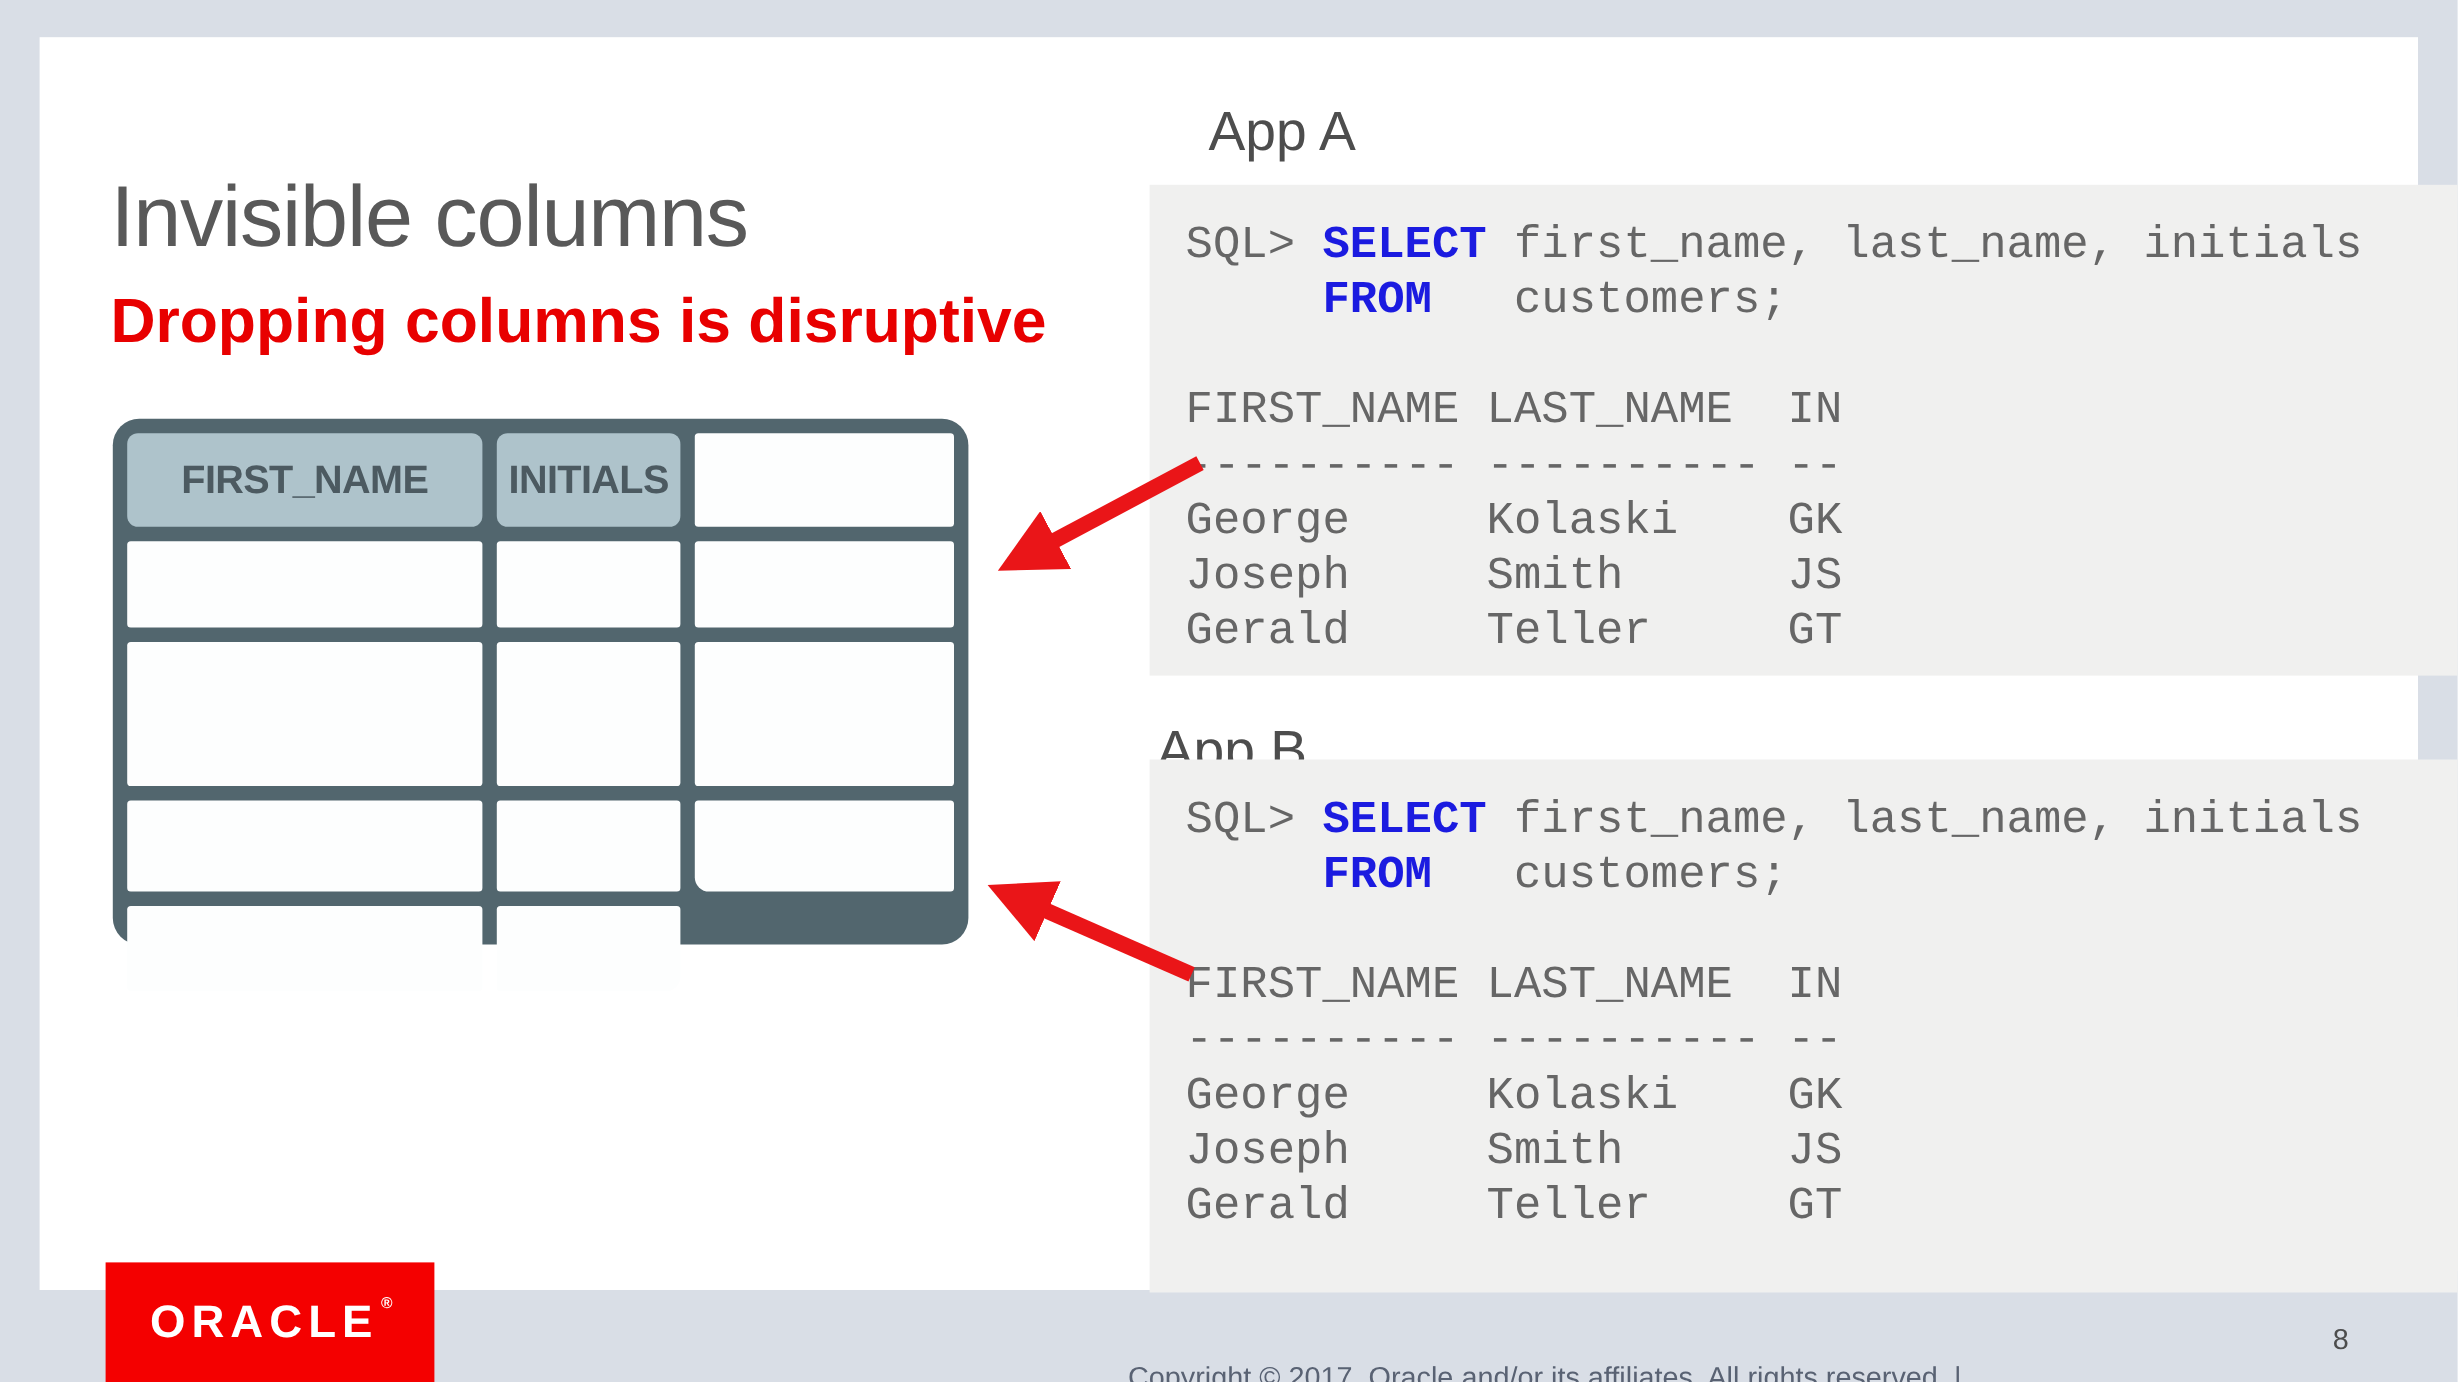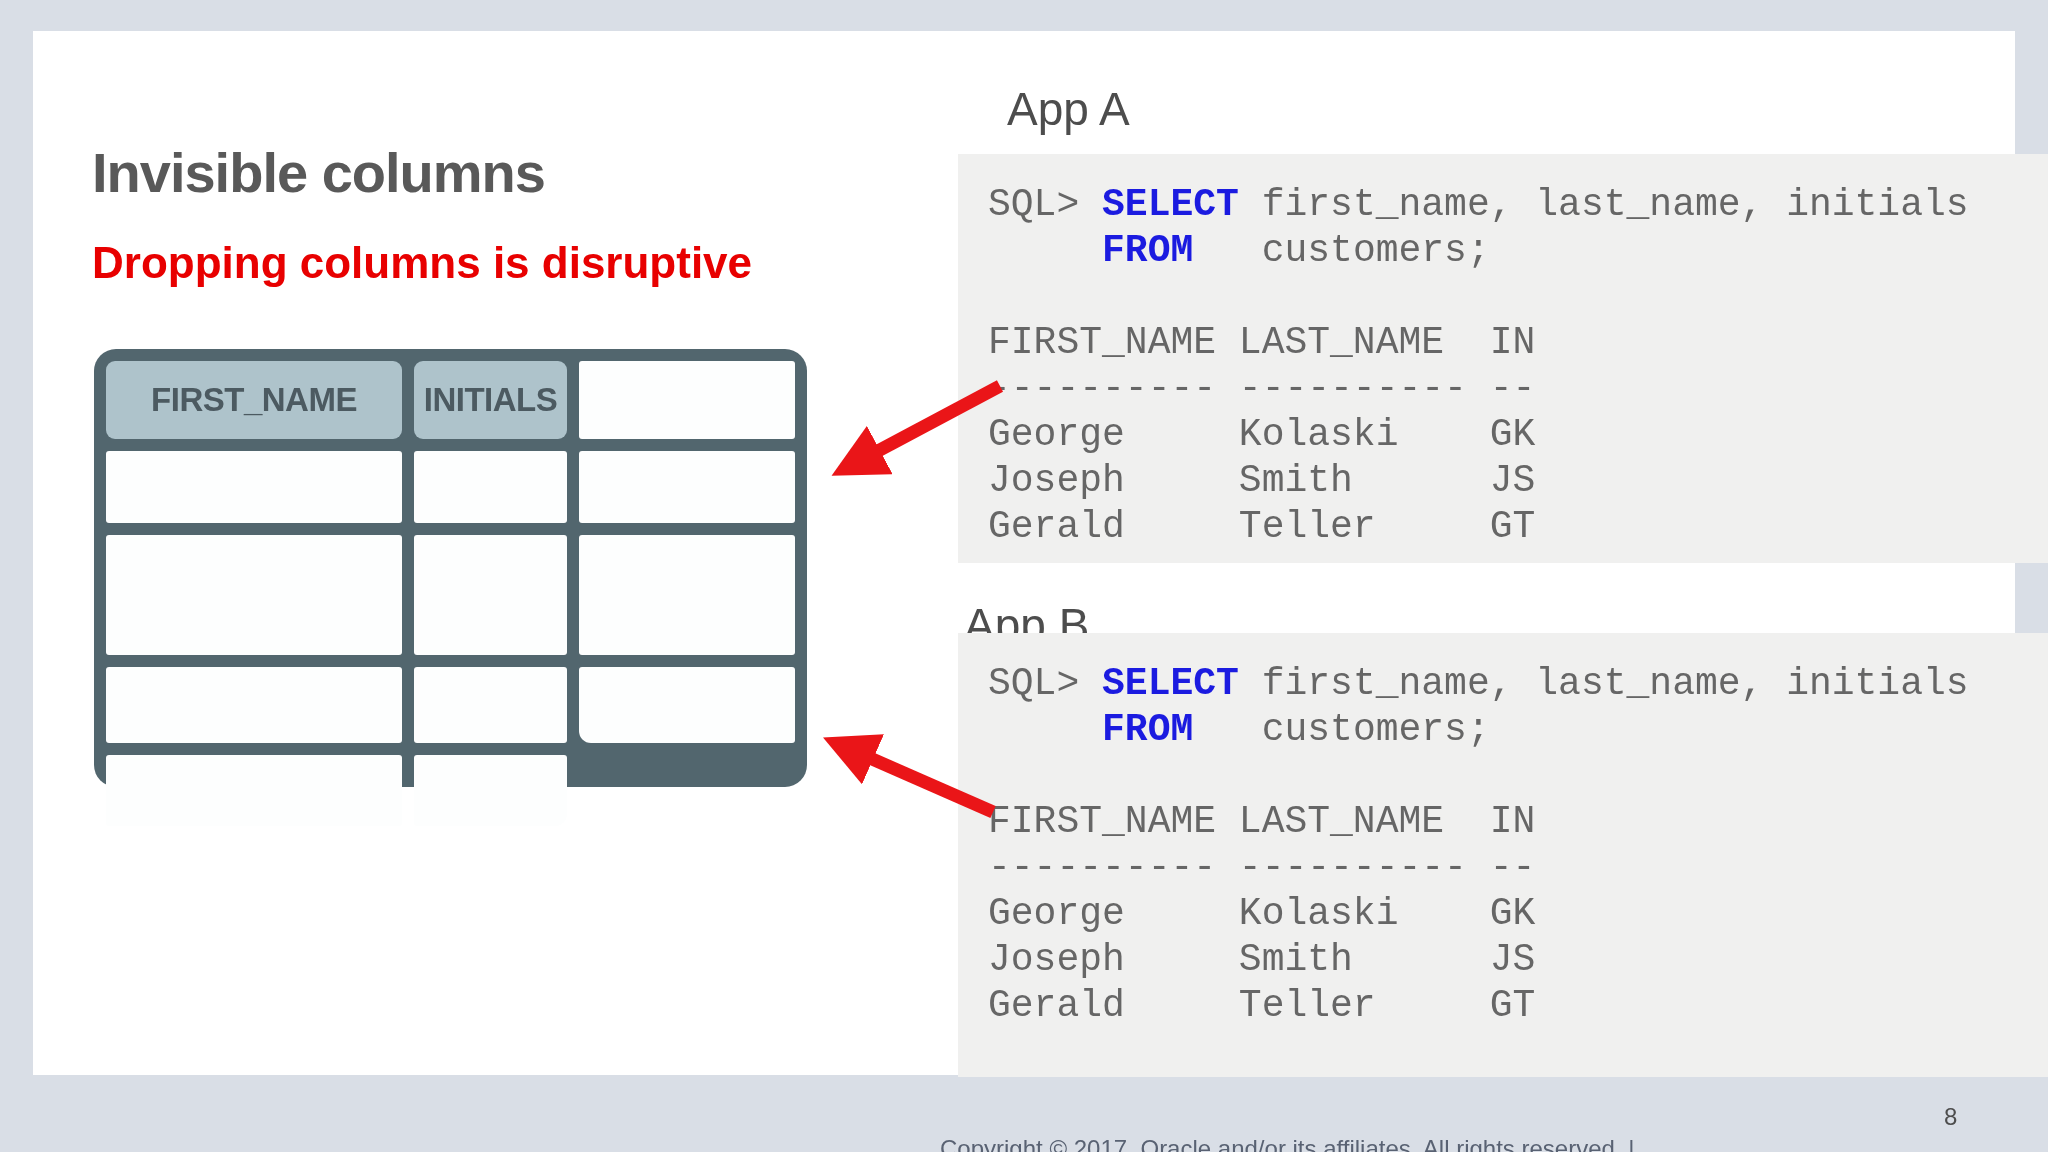--- a/index.html
+++ b/index.html
@@ -13,25 +13,25 @@
 
   
   .slide-surface {
     position: absolute; left: 33px; top: 31px; width: 1982px; height: 1044px;
     background: #ffffff;
   }
 
   
   .title {
     position: absolute; left: 92px; top: 140px;
-    font-size: 56px; font-weight: 700; color: #595959; letter-spacing: -1px;
+    font-size: 72px; font-weight: 400; color: #595959; letter-spacing: -1px;
   }
   .subtitle {
     position: absolute; left: 92px; top: 238px;
-    font-size: 44px; font-weight: 700; color: #e80000;
+    font-size: 52px; font-weight: 700; color: #e80000;
   }
   .app-label {
     position: absolute; font-size: 46px; font-weight: 400; color: #4d4d4d;
   }
   .app-label.a { left: 1007px; top: 82px; }
   .app-label.b { left: 964px; top: 570px; margin-top: 28px; }
 
   
   .db-table {
     position: absolute; left: 94px; top: 349px;
@@ -156,14 +156,17 @@
         <path d="M0,0 L10,5 L0,10 z" fill="#ea1518"></path>
       </marker>
     </defs>
     <line x1="1000" y1="386" x2="846" y2="468" stroke="#ea1518" stroke-width="13" marker-end="url(#ah)"></line>
     <line x1="993" y1="812" x2="838" y2="744" stroke="#ea1518" stroke-width="13" marker-end="url(#ah)"></line>
   </svg>
 
   <div class="footer-text">Copyright © 2017, Oracle and/or its affiliates. All rights reserved.  |</div>
   <div class="page-number">8</div>
 
+  <div class="oracle-logo">
+    <span class="wordmark"><span>ORACLE</span><sup class="reg">®</sup></span>
+  </div>
 
 </div>
 
 </body></html>

